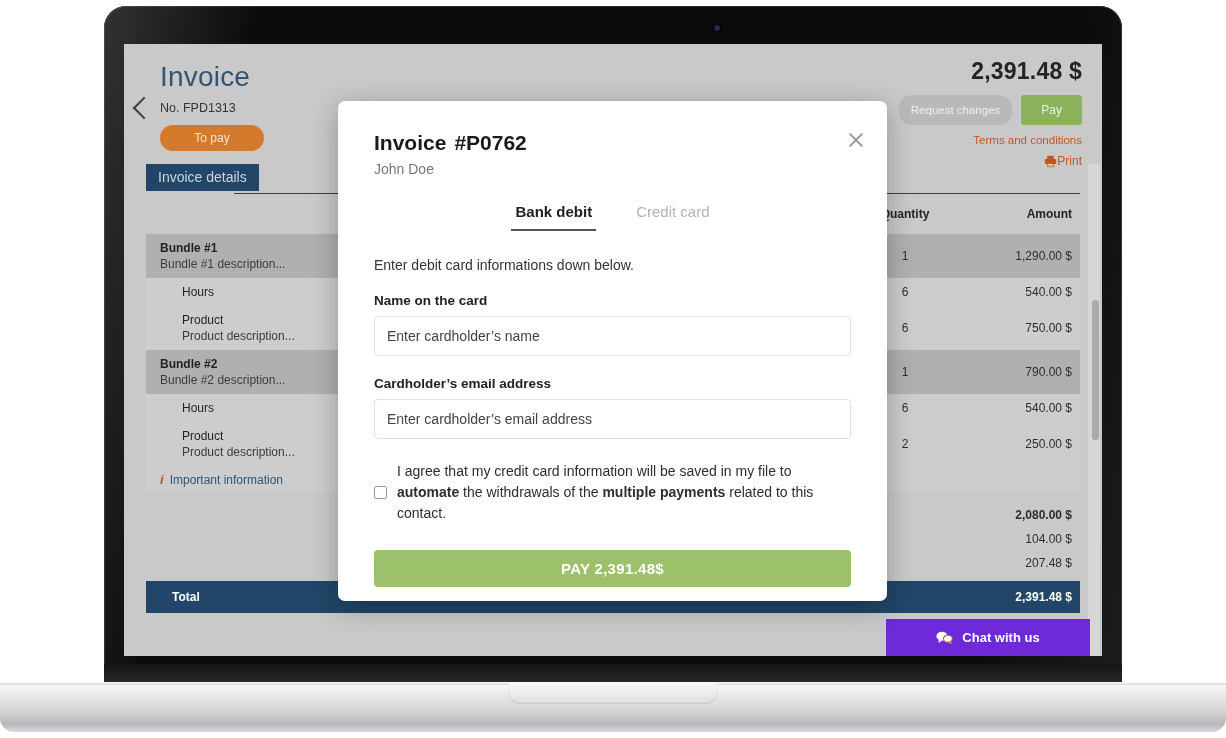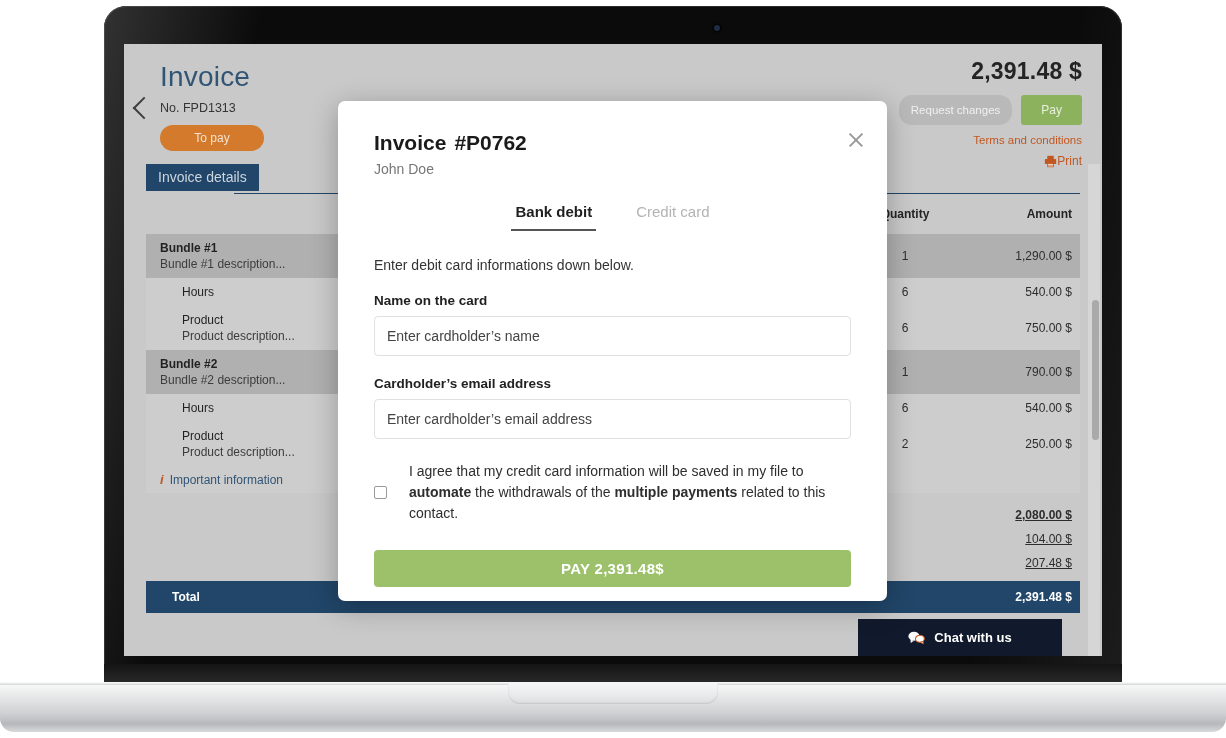--- a/index.html
+++ b/index.html
@@ -135,33 +135,33 @@
   .tcell-amt { width: 120px; text-align: right; padding-right: 8px; }
 
   .important-row {
     display: flex; align-items: center; gap: 6px;
     font-size: 12px; color: #2f5374; padding: 6px 0 6px 14px;
     background: #cdcdcd; cursor: pointer;
   }
   .info-i { color: #c2561f; font-weight: bold; font-style: italic; font-size: 13px; }
 
   .totals { margin-top: 10px; font-size: 12px; color: #2b2b2b; }
-  .totline { display: flex; justify-content: flex-end; padding: 5px 8px 5px 0; text-decoration: underline; }
+  .totline { display: flex; justify-content: flex-end; padding: 5px 8px 5px 0; }
   .totline .v { width: 120px; text-align: right; }
   .totline.sub .v { font-weight: bold; }
   .total-bar {
     display: flex; justify-content: space-between; align-items: center;
     background: #1f4468; color: #fff; font-size: 12px; font-weight: bold;
     padding: 9px 8px 9px 26px; margin-top: 6px;
   }
 
   
   .chat-widget {
-    position: absolute; right: 40px; bottom: 0;
-    background: #0f172a; color: #fff;
+    position: absolute; right: 12px; bottom: 0;
+    background: #6d28d9; color: #fff;
     width: 204px; padding: 11px 0; text-align: center;
     font-size: 13px; font-weight: bold;
     display: flex; align-items: center; justify-content: center; gap: 9px;
     cursor: pointer;
   }
 
   
   .pg-scroll-track {
     position: absolute; right: 2px; top: 120px; width: 12px; bottom: 0;
     background: #d6d6d6;
@@ -207,21 +207,21 @@
   .m-intro { font-size: 14px; color: #333; margin-top: 26px; }
   .m-label { font-size: 13.5px; font-weight: bold; color: #222; margin-top: 20px; }
   .m-input {
     width: 100%; margin-top: 8px;
     padding: 11px 12px; font-size: 14px;
     border: 1px solid #e0e0e0; border-radius: 4px;
     color: #3a3a3a; font-family: inherit; background: #fff;
   }
   .m-input::placeholder { color: #444; }
 
-  .consent { display: flex; align-items: center; gap: 22px; margin-top: 22px; }
+  .consent { display: flex; align-items: center; gap: 10px; margin-top: 22px; }
   .consent-box {
     flex: 0 0 auto; width: 13px; height: 13px;
     border: 1px solid #9a9a9a; border-radius: 2px; background: #fff; cursor: pointer;
   }
   .consent-text { font-size: 14px; line-height: 21px; color: #2e2e2e; }
   .consent-text b { font-weight: bold; }
 
   .m-pay-btn {
     width: 100%; margin-top: 26px;
     background: #9cc16a; color: #fff;

